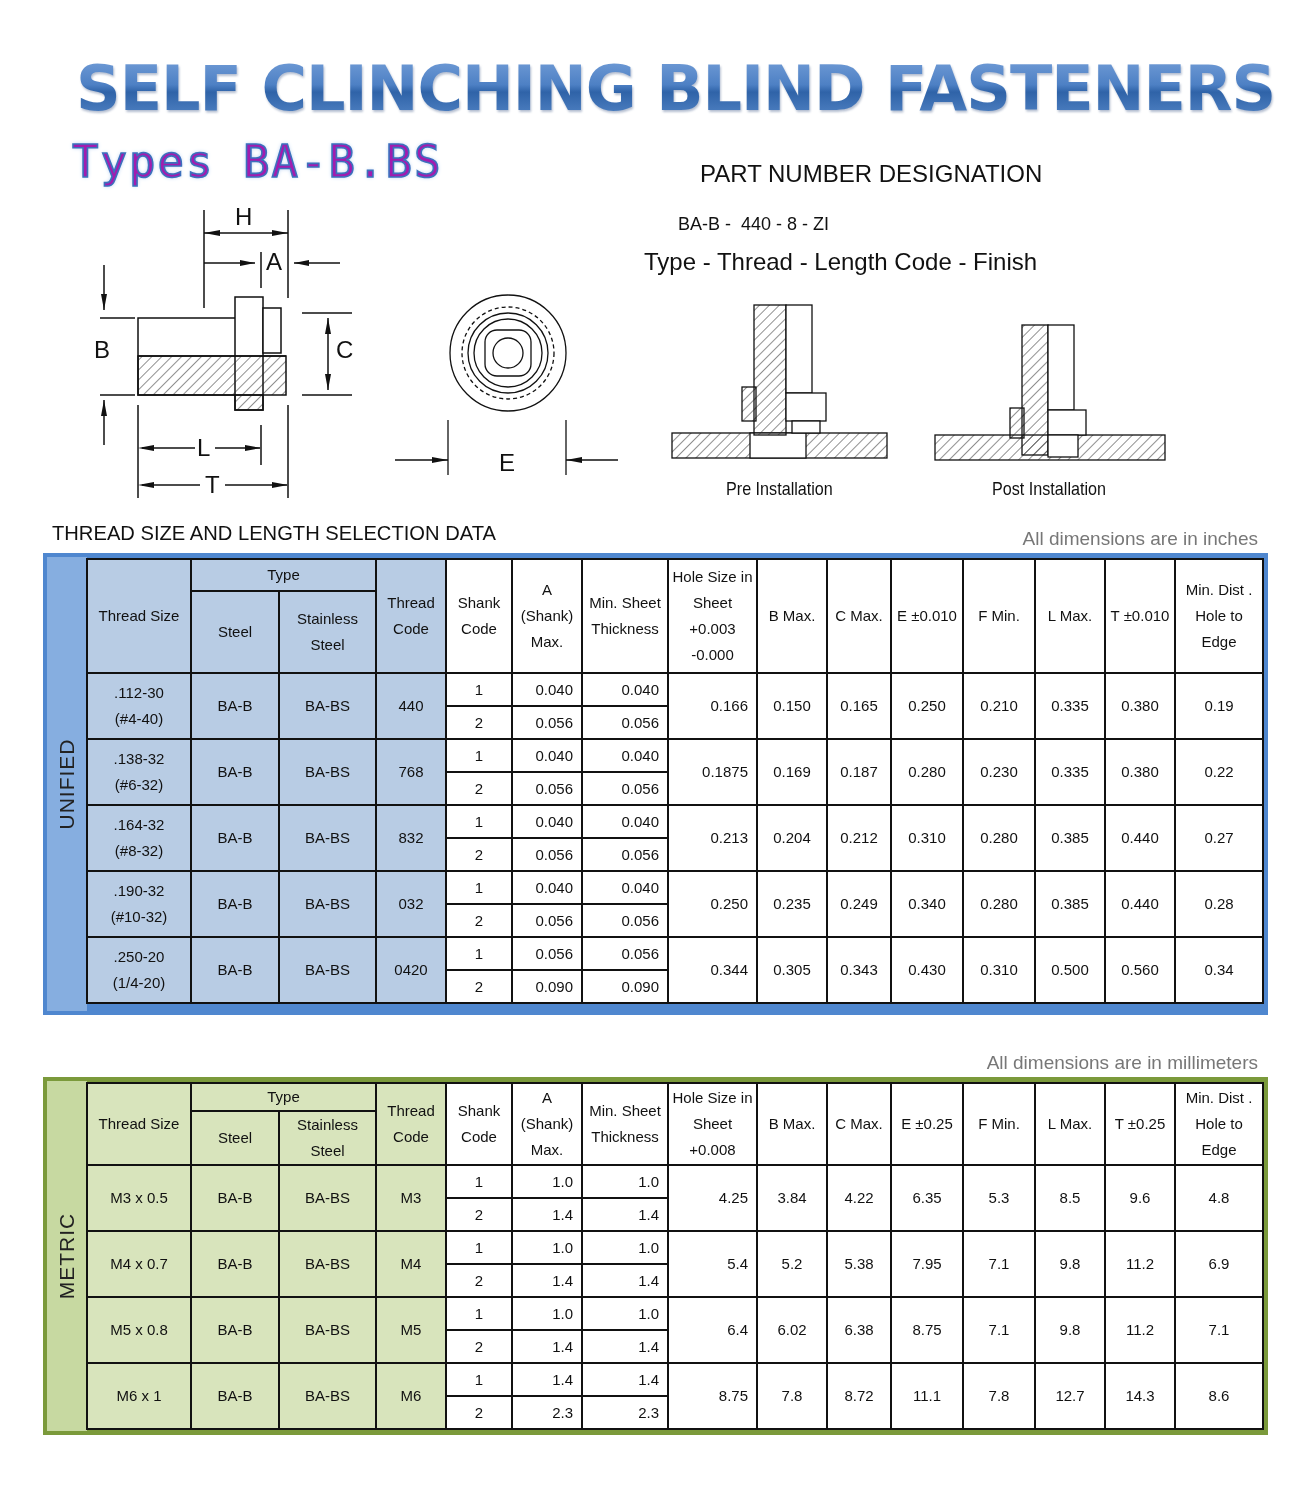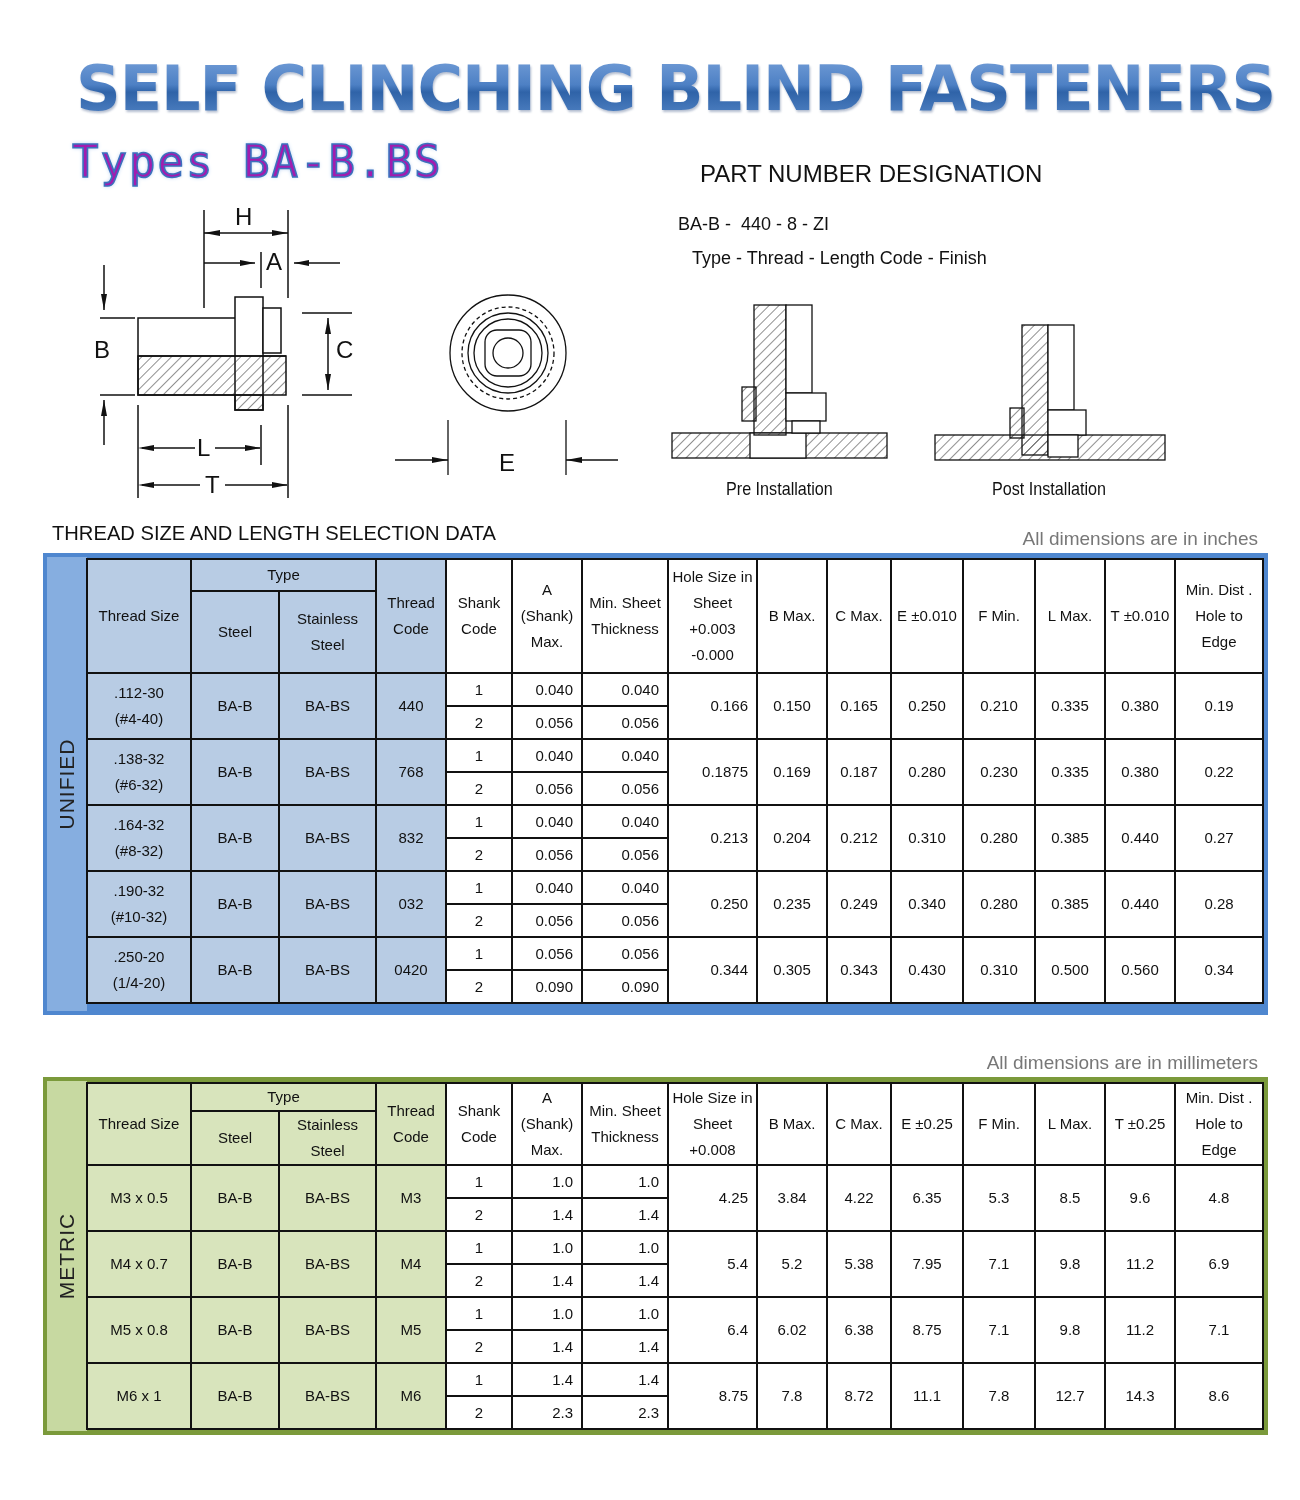--- a/index.html
+++ b/index.html
@@ -5,21 +5,21 @@
   html,body{margin:0;padding:0;background:#fff;}
   body{width:1300px;height:1500px;position:relative;overflow:hidden;font-family:"Liberation Sans",sans-serif;color:#111;}
   .abs{position:absolute;}
   .main-title{left:76px;top:52px;font-family:"DejaVu Sans",sans-serif;font-weight:bold;font-size:62px;letter-spacing:-1px;
     color:#3d72b8;background:linear-gradient(#7aa3db 0%,#4d80c4 45%,#2f63a8 55%,#5b8ccc 100%);-webkit-background-clip:text;background-clip:text;-webkit-text-fill-color:transparent;
     filter:drop-shadow(1px 2px 1px rgba(40,70,120,.35));white-space:nowrap;}
   .sub-title{left:72px;top:136px;font-family:"DejaVu Sans Mono",monospace;font-size:44px;color:#a21caf;
     -webkit-text-stroke:1.6px #3c70bd;letter-spacing:2px;text-shadow:0 0 4px #a9c8ee;white-space:nowrap;}
   .pnd-title{left:672px;top:160px;font-size:24px;width:360px;overflow:hidden;white-space:nowrap;color:#111;margin-left:28px;}
   .pnd-example{left:678px;top:214px;font-size:18px;white-space:pre;}
-  .pnd-legend{left:692px;top:248px;font-size:18px;}
+  .pnd-legend{left:644px;top:248px;font-size:24px;}
   .install-label{font-family:"Liberation Sans Narrow","Liberation Sans",sans-serif;font-size:19px;transform:scaleX(.85);transform-origin:left;}
   .section-title{left:52px;top:521px;font-size:21px;transform:scaleX(.96);transform-origin:left;white-space:nowrap;}
   .units-note{right:42px;font-size:19px;color:#777;white-space:nowrap;}
   .tbl-wrap{position:absolute;left:43px;width:1225px;}
   .tbl-wrap.blue{top:553px;height:462px;background:#4f87cf;}
   .tbl-wrap.green{top:1077px;height:358px;background:#7b9a3b;}
   .side-band{position:absolute;left:4px;top:4px;width:40px;bottom:4px;}
   .blue .side-band{background:#86aee0;}
   .green .side-band{background:#c7d9a1;}
   .side-label{position:absolute;left:50%;top:50%;transform:translate(-50%,-50%) rotate(-90deg);font-size:21px;letter-spacing:1px;color:#222;white-space:nowrap;}

